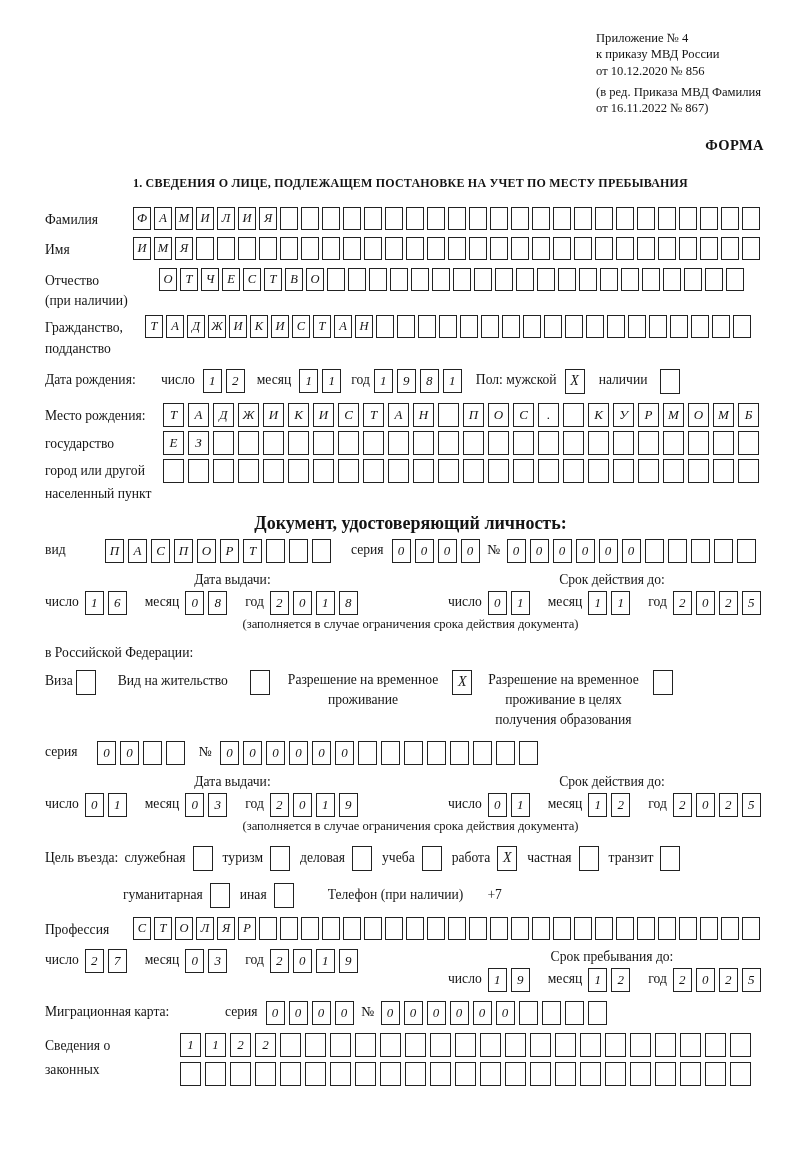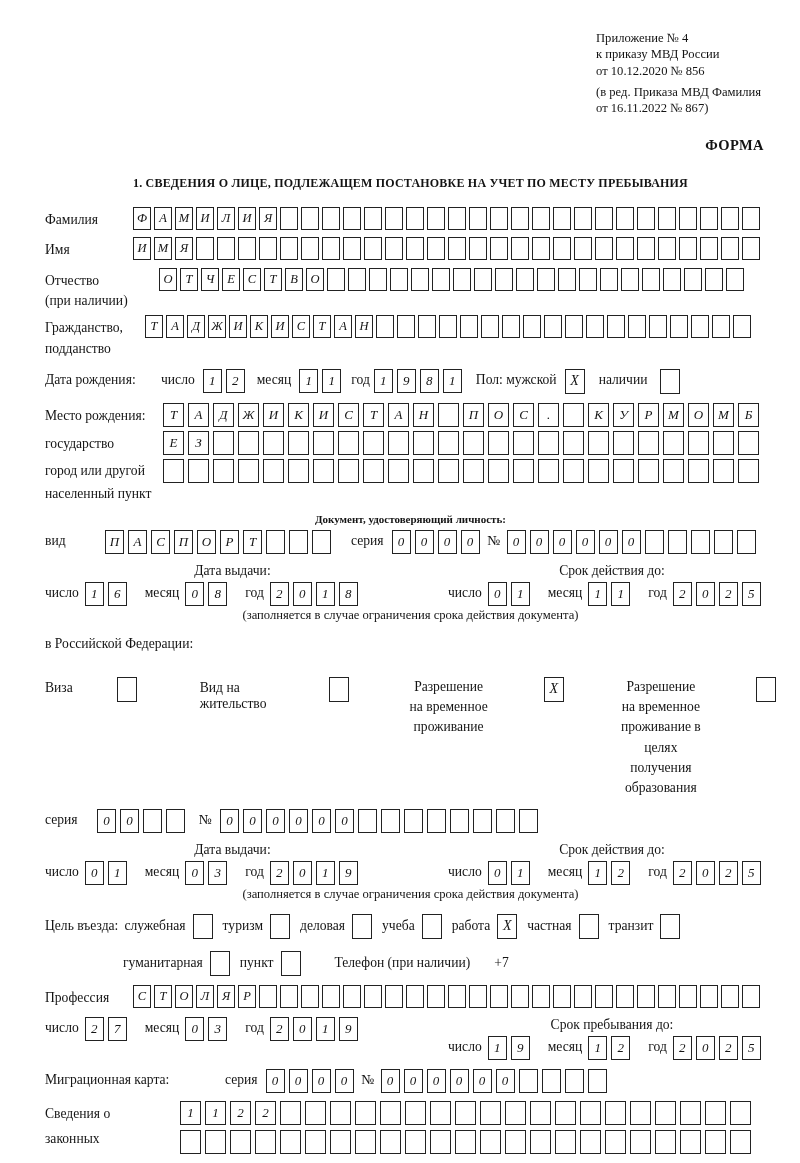--- a/index.html
+++ b/index.html
@@ -38,31 +38,31 @@
   .dpair{display:flex;margin-top:9px;}
   .dp-l{flex:0 0 375px;}
   .dp-r{flex:1;padding-left:28px;}
   .dp-h{text-align:center;font-size:13.6px;margin-bottom:3px;}
   .dp-row{display:flex;}
   .dp-row .il{margin-right:6px;}
   .dp-row .grp{margin-right:14px;}
   .note{text-align:center;font-size:12.6px;margin-top:2px;}
 
   
-  .permits{display:flex;align-items:flex-start;margin-top:20px;font-size:13.6px;gap:41px;}
+  .permits{display:flex;align-items:flex-start;margin-top:4px;font-size:13.6px;}
   .permits .optc{text-align:center;line-height:1.5;}
   .permits .pt{padding-top:3px;}
 
   .purpose{display:flex;align-items:flex-start;margin-top:12px;font-size:13.6px;}
   .purpose .il{padding-top:4px;}
   .purpose .cb{margin:0 10px 0 7px;}
   .indent78{padding-left:78px;}
 
   .intro{font-size:13.6px;line-height:1.9;margin-top:8px;}
-  .dochead{text-align:center;font-weight:bold;font-size:11px;margin-top:8px;}
+  .dochead{text-align:center;font-weight:bold;font-size:18px;margin-top:8px;}
 
   .bp-rows .cells{display:block;margin-bottom:4px;}
   .gd-rows .cells{display:block;margin-bottom:5px;}
 </style>
 </head>
 <body>
 
 <div class="page">
 
   <div class="appendix">
@@ -238,21 +238,21 @@
     <span class="cells"><span class="cb">X</span></span>
     <span class="il">частная</span>
     <span class="cells"><span class="cb"></span></span>
     <span class="il">транзит</span>
     <span class="cells"><span class="cb"></span></span>
   </div>
 
   <div class="purpose indent78">
     <span class="il">гуманитарная</span>
     <span class="cells"><span class="cb"></span></span>
-    <span class="il">пункт</span>
+    <span class="il">иная</span>
     <span class="cells"><span class="cb"></span></span>
     <span class="il" style="margin-left:24px;">Телефон (при наличии)</span>
     <span class="il" style="margin:0 7px 0 24px;">+7</span>
   </div>
 
   <div class="frow" style="margin-top:9px;">
     <div class="flabel w88">Профессия</div>
     <div class="cells"><span class="cell">С</span><span class="cell">Т</span><span class="cell">О</span><span class="cell">Л</span><span class="cell">Я</span><span class="cell">Р</span><span class="cell"></span><span class="cell"></span><span class="cell"></span><span class="cell"></span><span class="cell"></span><span class="cell"></span><span class="cell"></span><span class="cell"></span><span class="cell"></span><span class="cell"></span><span class="cell"></span><span class="cell"></span><span class="cell"></span><span class="cell"></span><span class="cell"></span><span class="cell"></span><span class="cell"></span><span class="cell"></span><span class="cell"></span><span class="cell"></span><span class="cell"></span><span class="cell"></span><span class="cell"></span><span class="cell"></span></div>
   </div>
 

